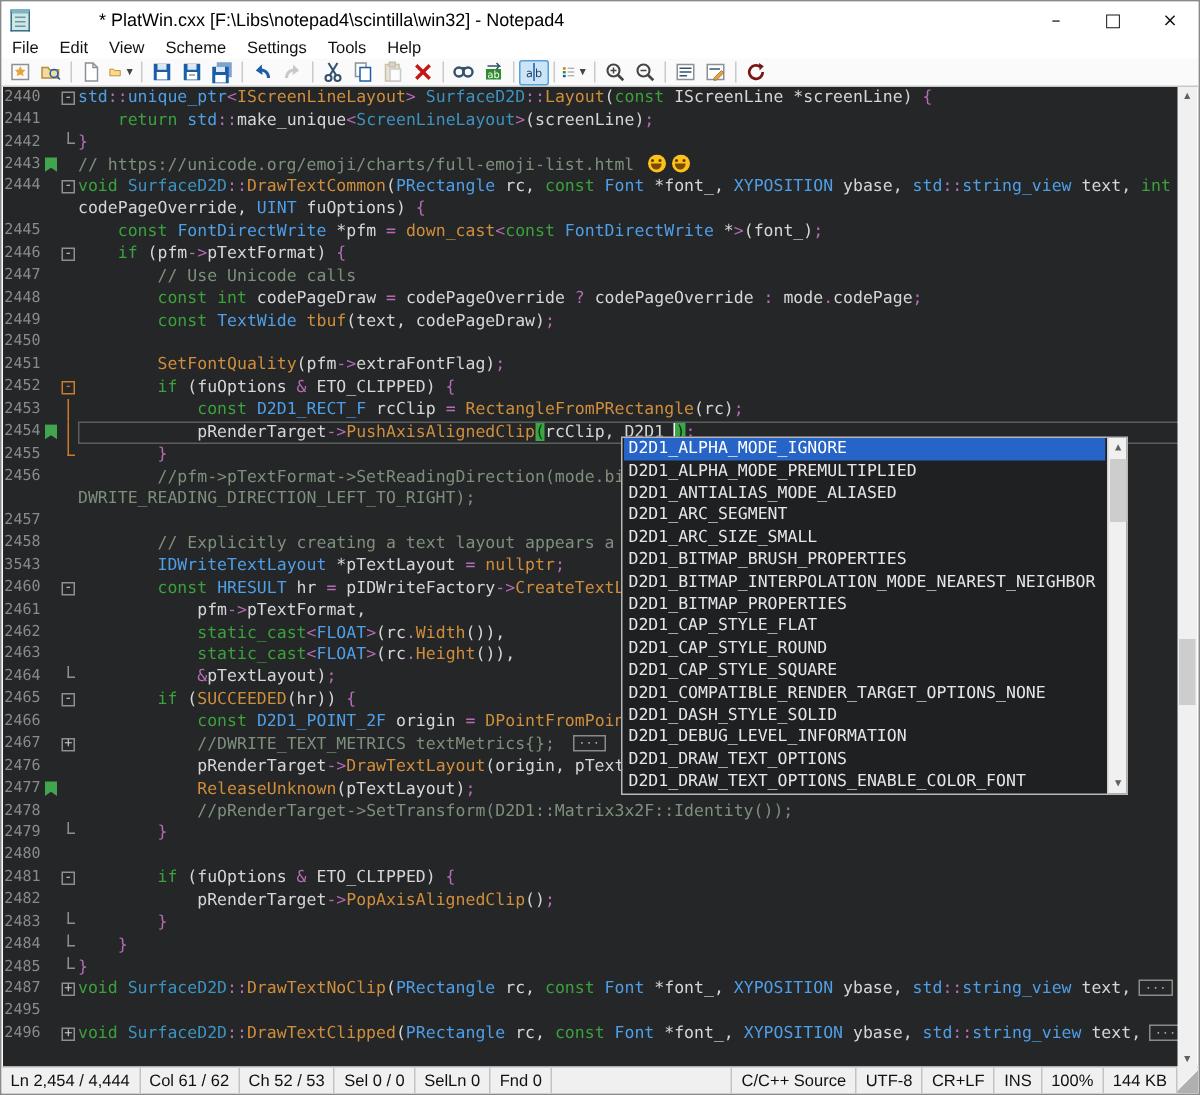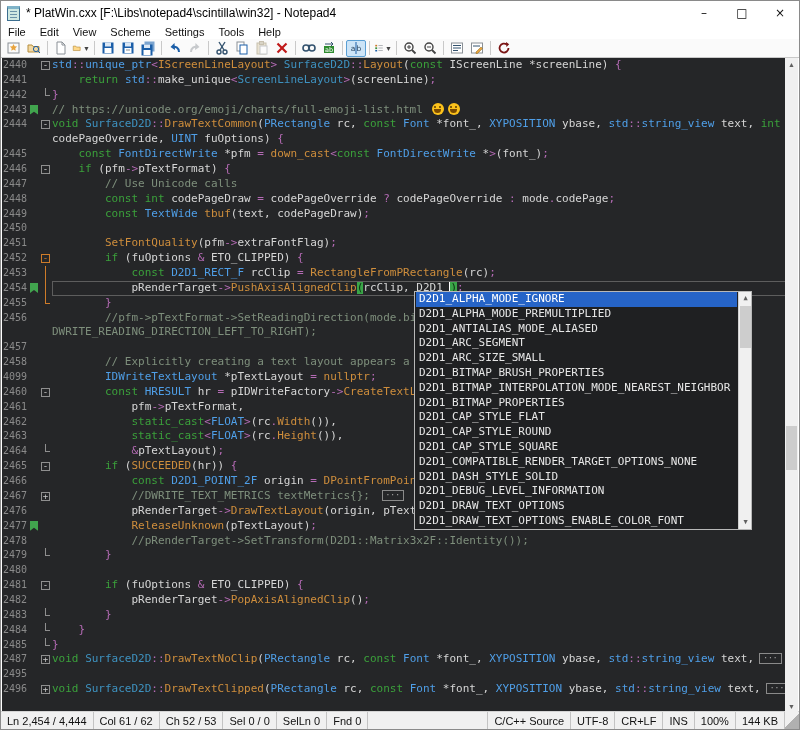--- a/index.html
+++ b/index.html
@@ -1,20 +1,20 @@
 <!DOCTYPE html>
 <html><head>
 <meta charset="utf-8">
 <style>
   html,body{margin:0;padding:0;background:#c8c8c8;}
   *{box-sizing:border-box;}
   .window{position:relative;width:800px;height:730px;background:#fff;border:1px solid #8a8a8a;
     font-family:"Liberation Sans","DejaVu Sans",sans-serif;overflow:hidden;}
   
-  .titlebar{height:24px;background:#fff;display:flex;align-items:center;padding-left:6px;}
+  .titlebar{height:24px;background:#fff;display:flex;align-items:center;padding-left:6px;gap:40px;}
   .appicon{width:13px;height:15px;background:#cfe9e2;border:1px solid #3c6e8f;border-top:3px solid #7fb3c8;position:relative;margin-right:6px;}
   .appicon::after{content:"";position:absolute;left:2px;top:2px;right:2px;height:1px;background:#6b93a8;box-shadow:0 3px 0 #6b93a8,0 6px 0 #6b93a8;}
   .titletext{font-size:12px;color:#000;flex:1;white-space:nowrap;overflow:hidden;}
   .winbtns{display:flex;align-items:center;height:100%;}
   .winbtn{width:38px;height:100%;display:flex;align-items:center;justify-content:center;font-size:12px;color:#111;font-family:"DejaVu Sans",sans-serif;}
   
   .menubar{height:14px;background:#fff;display:flex;align-items:center;font-size:11px;color:#111;}
   .menuitem{padding:0 7px;height:100%;display:flex;align-items:center;}
   
   .toolbar{height:19px;background:#fafafa;border-bottom:1px solid #c8c8c8;display:flex;align-items:center;padding-left:3px;}
@@ -270,21 +270,21 @@
       <div class="row"><div class="num">2450</div><div class="bmcol"></div><div class="foldcol"></div><div class="code" style="padding-left: 0px;"></div></div>
       <div class="row"><div class="num">2451</div><div class="bmcol"></div><div class="foldcol"></div><div class="code" style="padding-left: 53px;"><span class="sf">SetFontQuality</span><span class="sd">(pfm</span><span class="so">-&gt;</span><span class="sd">extraFontFlag)</span><span class="so">;</span></div></div>
       <div class="row"><div class="num">2452</div><div class="bmcol"></div><div class="foldcol"><div class="fm hot">-</div></div><div class="code" style="padding-left: 53px;"><span class="sk">if</span><span class="sd"> (fuOptions </span><span class="so">&amp;</span><span class="sd"> ETO_CLIPPED) </span><span class="so">{</span></div></div>
       <div class="row"><div class="num">2453</div><div class="bmcol"></div><div class="foldcol vhot"></div><div class="code" style="padding-left: 79.5px;"><span class="sk">const</span><span class="sd"> </span><span class="st">D2D1_RECT_F</span><span class="sd"> rcClip </span><span class="so">=</span><span class="sd"> </span><span class="sf">RectangleFromPRectangle</span><span class="sd">(rc)</span><span class="so">;</span></div></div>
       <div class="row cur"><div class="num">2454</div><div class="bmcol"><div class="bmflag"></div></div><div class="foldcol vhot"></div><div class="code" style="padding-left: 79.5px;"><span class="sd">pRenderTarget</span><span class="so">-&gt;</span><span class="sf">PushAxisAlignedClip</span><span class="sg">(</span><span class="sd">rcClip, D2D1_</span><span class="caret"></span><span class="sg">)</span><span class="so">;</span></div></div>
       <div class="row"><div class="num">2455</div><div class="bmcol"></div><div class="foldcol"><div class="ftail hot"></div></div><div class="code" style="padding-left: 53px;"><span class="so">}</span></div></div>
       <div class="row"><div class="num">2456</div><div class="bmcol"></div><div class="foldcol"></div><div class="code" style="padding-left: 53px;"><span class="sm">//pfm-&gt;pTextFormat-&gt;SetReadingDirection(mode.bid</span></div></div>
       <div class="row"><div class="num"></div><div class="bmcol"></div><div class="foldcol"></div><div class="code" style="padding-left: 0px;"><span class="sm">DWRITE_READING_DIRECTION_LEFT_TO_RIGHT);</span></div></div>
       <div class="row"><div class="num">2457</div><div class="bmcol"></div><div class="foldcol"></div><div class="code" style="padding-left: 0px;"></div></div>
       <div class="row"><div class="num">2458</div><div class="bmcol"></div><div class="foldcol"></div><div class="code" style="padding-left: 53px;"><span class="sm">// Explicitly creating a text layout appears a little faster</span></div></div>
-      <div class="row"><div class="num">4099</div><div class="bmcol"></div><div class="foldcol"></div><div class="code" style="padding-left: 53px;"><span class="st">IDWriteTextLayout</span><span class="sd"> *pTextLayout </span><span class="so">=</span><span class="sd"> </span><span class="sf">nullptr</span><span class="so">;</span></div></div>
+      <div class="row"><div class="num">3543</div><div class="bmcol"></div><div class="foldcol"></div><div class="code" style="padding-left: 53px;"><span class="st">IDWriteTextLayout</span><span class="sd"> *pTextLayout </span><span class="so">=</span><span class="sd"> </span><span class="sf">nullptr</span><span class="so">;</span></div></div>
       <div class="row"><div class="num">2460</div><div class="bmcol"></div><div class="foldcol"><div class="fm">-</div></div><div class="code" style="padding-left: 53px;"><span class="sk">const</span><span class="sd"> </span><span class="st">HRESULT</span><span class="sd"> hr </span><span class="so">=</span><span class="sd"> pIDWriteFactory</span><span class="so">-&gt;</span><span class="sf">CreateTextLayout</span><span class="sd">(</span></div></div>
       <div class="row"><div class="num">2461</div><div class="bmcol"></div><div class="foldcol"></div><div class="code" style="padding-left: 79.5px;"><span class="sd">pfm</span><span class="so">-&gt;</span><span class="sd">pTextFormat,</span></div></div>
       <div class="row"><div class="num">2462</div><div class="bmcol"></div><div class="foldcol"></div><div class="code" style="padding-left: 79.5px;"><span class="sk">static_cast</span><span class="so">&lt;</span><span class="st">FLOAT</span><span class="so">&gt;</span><span class="sd">(rc</span><span class="so">.</span><span class="sf">Width</span><span class="sd">()),</span></div></div>
       <div class="row"><div class="num">2463</div><div class="bmcol"></div><div class="foldcol"></div><div class="code" style="padding-left: 79.5px;"><span class="sk">static_cast</span><span class="so">&lt;</span><span class="st">FLOAT</span><span class="so">&gt;</span><span class="sd">(rc</span><span class="so">.</span><span class="sf">Height</span><span class="sd">()),</span></div></div>
       <div class="row"><div class="num">2464</div><div class="bmcol"></div><div class="foldcol"><div class="ftail"></div></div><div class="code" style="padding-left: 79.5px;"><span class="so">&amp;</span><span class="sd">pTextLayout)</span><span class="so">;</span></div></div>
       <div class="row"><div class="num">2465</div><div class="bmcol"></div><div class="foldcol"><div class="fm">-</div></div><div class="code" style="padding-left: 53px;"><span class="sk">if</span><span class="sd"> (</span><span class="sf">SUCCEEDED</span><span class="sd">(hr)) </span><span class="so">{</span></div></div>
       <div class="row"><div class="num">2466</div><div class="bmcol"></div><div class="foldcol"></div><div class="code" style="padding-left: 79.5px;"><span class="sk">const</span><span class="sd"> </span><span class="st">D2D1_POINT_2F</span><span class="sd"> origin </span><span class="so">=</span><span class="sd"> </span><span class="sf">DPointFromPoint</span><span class="sd">(</span></div></div>
       <div class="row"><div class="num">2467</div><div class="bmcol"></div><div class="foldcol"><div class="fm">+</div></div><div class="code" style="padding-left: 79.5px;"><span class="sm">//DWRITE_TEXT_METRICS textMetrics{}; </span><span class="ellipsis">···</span></div></div>
       <div class="row"><div class="num">2476</div><div class="bmcol"></div><div class="foldcol"></div><div class="code" style="padding-left: 79.5px;"><span class="sd">pRenderTarget</span><span class="so">-&gt;</span><span class="sf">DrawTextLayout</span><span class="sd">(origin, pTextLayout</span></div></div>
       <div class="row"><div class="num">2477</div><div class="bmcol"><div class="bmflag"></div></div><div class="foldcol"></div><div class="code" style="padding-left: 79.5px;"><span class="sf">ReleaseUnknown</span><span class="sd">(pTextLayout)</span><span class="so">;</span></div></div>

